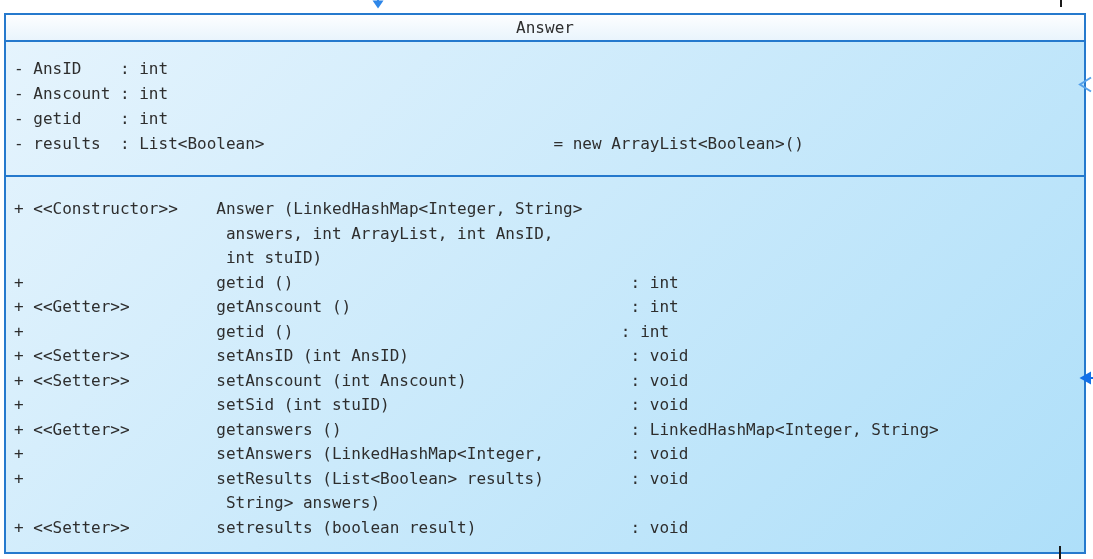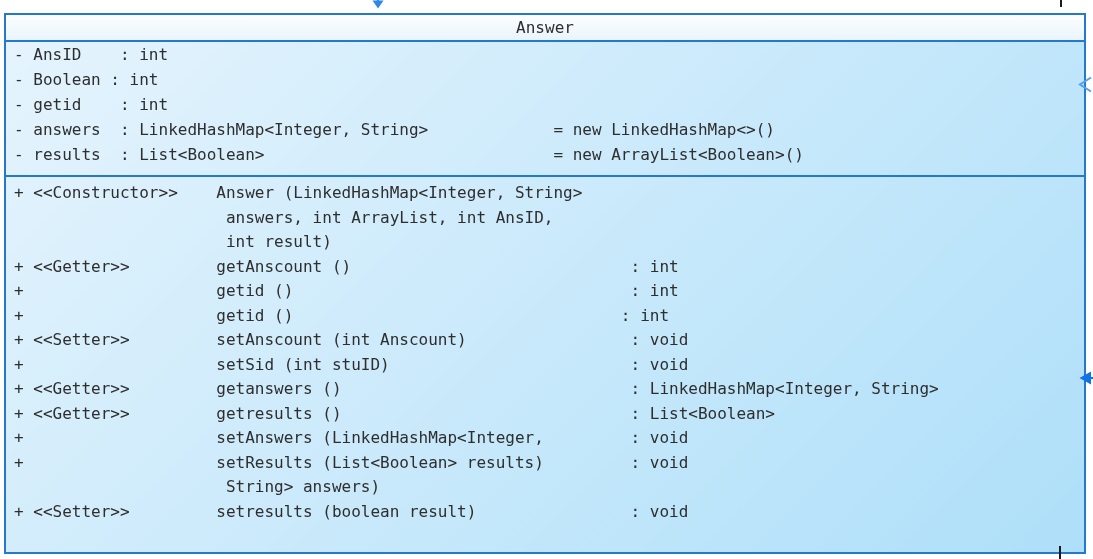--- a/index.html
+++ b/index.html
@@ -39,27 +39,27 @@
     background:linear-gradient(to bottom,var(--title-gradient-start),var(--title-gradient-end));
     text-align:center;
     font-size:16px;
     line-height:25px;
     white-space:pre;
   }
   .uml-fields{
     box-sizing:border-box;
     height:135px;
     border-bottom:2px solid var(--border);
-    padding:0 0 0 8px;
+    padding:14px 0 0 8px;
     overflow:hidden;
   }
   .uml-methods{
     box-sizing:border-box;
     flex:1;
-    padding:4px 0 0 8px;
+    padding:20px 0 0 8px;
     overflow:hidden;
   }
   .uml-fields .code-line{
     font-size:16px;
     line-height:25px;
     white-space:pre;
   }
   .uml-methods .code-line{
     font-size:16px;
     line-height:24.5px;
@@ -86,36 +86,35 @@
     <rect x="6" y="0" width="2" height="2" fill="var(--top-arrow)"></rect>
     <polygon points="1.5,0.5 12.5,0.5 7,8.5" fill="var(--top-arrow)"></polygon>
   </svg>
 
   <div class="connector-line top-right"></div>
 
   <div class="uml-class">
     <div class="uml-title">Answer</div>
     <div class="uml-fields">
         <div class="code-line">- AnsID    : int</div>
-        <div class="code-line">- Boolean : int</div>
+        <div class="code-line">- Anscount : int</div>
         <div class="code-line">- getid    : int</div>
-        <div class="code-line">- answers  : LinkedHashMap&lt;Integer, String&gt;             = new LinkedHashMap&lt;&gt;()</div>
         <div class="code-line">- results  : List&lt;Boolean&gt;                              = new ArrayList&lt;Boolean&gt;()</div>
       </div>
     <div class="uml-methods">
         <div class="code-line">+ &lt;&lt;Constructor&gt;&gt;    Answer (LinkedHashMap&lt;Integer, String&gt;</div>
         <div class="code-line">                      answers, int ArrayList, int AnsID,</div>
-        <div class="code-line">                      int result)</div>
+        <div class="code-line">                      int stuID)</div>
+        <div class="code-line">+                    getid ()                                   : int</div>
         <div class="code-line">+ &lt;&lt;Getter&gt;&gt;         getAnscount ()                             : int</div>
-        <div class="code-line">+                    getid ()                                   : int</div>
         <div class="code-line">+                    getid ()                                  : int</div>
+        <div class="code-line">+ &lt;&lt;Setter&gt;&gt;         setAnsID (int AnsID)                       : void</div>
         <div class="code-line">+ &lt;&lt;Setter&gt;&gt;         setAnscount (int Anscount)                 : void</div>
         <div class="code-line">+                    setSid (int stuID)                         : void</div>
         <div class="code-line">+ &lt;&lt;Getter&gt;&gt;         getanswers ()                              : LinkedHashMap&lt;Integer, String&gt;</div>
-        <div class="code-line">+ &lt;&lt;Getter&gt;&gt;         getresults ()                              : List&lt;Boolean&gt;</div>
         <div class="code-line">+                    setAnswers (LinkedHashMap&lt;Integer,         : void</div>
         <div class="code-line">+                    setResults (List&lt;Boolean&gt; results)         : void</div>
         <div class="code-line">                      String&gt; answers)</div>
         <div class="code-line">+ &lt;&lt;Setter&gt;&gt;         setresults (boolean result)                : void</div>
       </div>
   </div>
 
   <svg class="arrow-svg arrow-right-open" width="15" height="17" viewBox="0 0 15 17">
     <polyline points="13,1.5 2,8.5 13,15.5" fill="none" stroke="var(--right-open-arrow)" stroke-width="2"></polyline>
   </svg>

